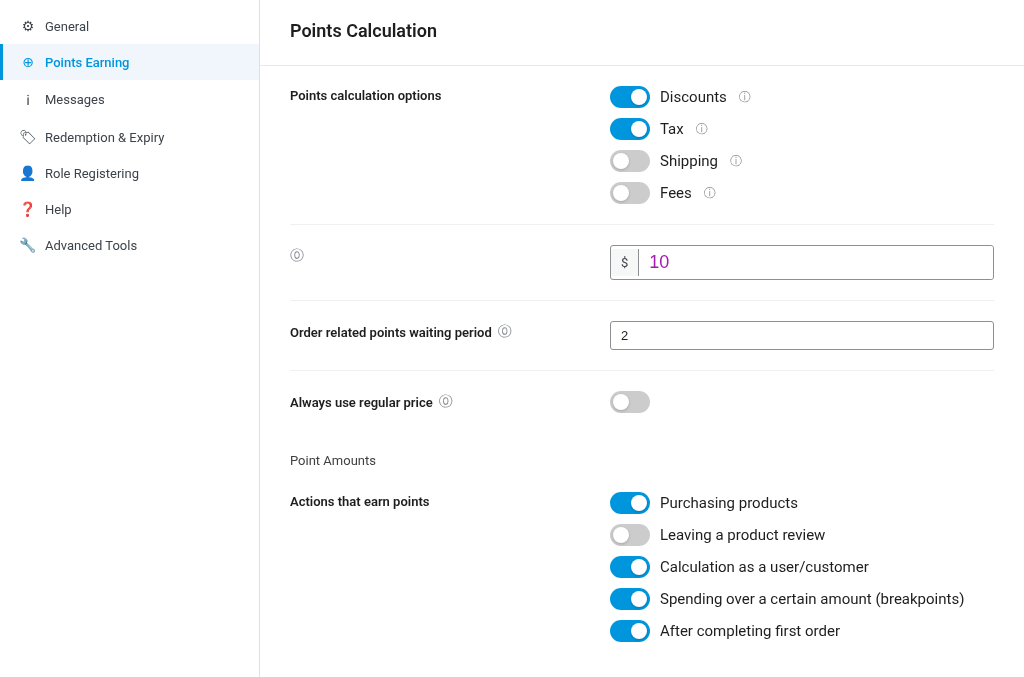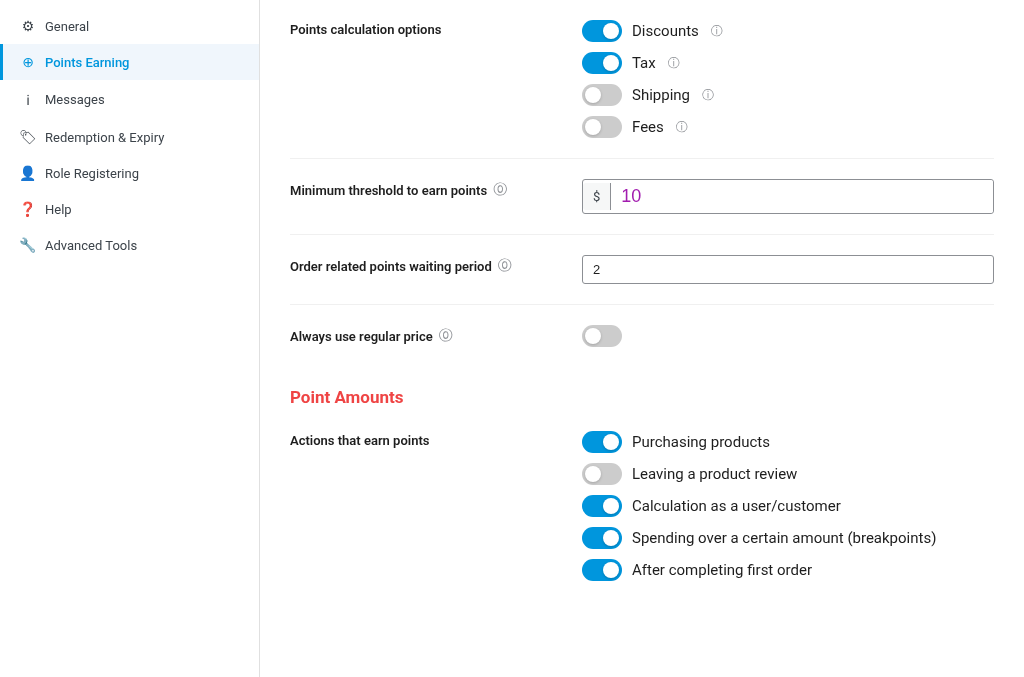--- a/index.html
+++ b/index.html
@@ -12,21 +12,21 @@
     .sidebar-icon { font-size: 14px; width: 18px; text-align: center; flex-shrink: 0; }
 
     
     .main { flex: 1; background: #fff; overflow-y: auto; }
     .section { padding: 20px 30px; border-bottom: 1px solid #e8e8e8; }
     .section-title { font-size: 18px; font-weight: 600; color: #1e1e1e; margin-bottom: 4px; }
 
     
     .form-row { display: flex; align-items: flex-start; padding: 20px 0; border-bottom: 1px solid #f0f0f0; }
     .form-row:last-child { border-bottom: none; }
-    .form-label-col { width: 292px; flex-shrink: 0; display: flex; align-items: center; gap: 6px; padding-top: 2px; }
+    .form-label-col { width: 320px; flex-shrink: 0; display: flex; align-items: center; gap: 6px; padding-top: 2px; }
     .form-label { font-weight: 600; font-size: 13px; color: #1e1e1e; }
     .help-icon { color: #8c8f94; cursor: pointer; font-size: 14px; }
 
     .form-controls { flex: 1; }
 
     
     .toggle-group { display: flex; flex-direction: column; gap: 10px; }
     .toggle-row { display: flex; align-items: center; gap: 10px; }
     .toggle { position: relative; width: 40px; height: 22px; flex-shrink: 0; cursor: pointer; }
     .toggle-track { position: absolute; inset: 0; border-radius: 11px; background: #ccc; transition: background 0.2s; }
@@ -34,21 +34,21 @@
     .toggle-thumb { position: absolute; top: 3px; left: 3px; width: 16px; height: 16px; border-radius: 50%; background: #fff; transition: left 0.2s; box-shadow: 0 1px 3px rgba(0,0,0,0.2); }
     .toggle.on .toggle-thumb { left: 21px; }
     .toggle-label { font-size: 15px; color: #1e1e1e; }
 
     
     .input-with-prefix { display: flex; align-items: center; border: 1px solid #8c8f94; border-radius: 3px; background: #fff; max-width: 450px; }
     .input-prefix { padding: 6px 10px; background: #f6f7f7; border-right: 1px solid #8c8f94; color: #3c434a; font-size: 13px; border-radius: 3px 0 0 3px; }
     .input-field { border: none; outline: none; padding: 6px 10px; font-size: 18px; color: #a21caf; flex: 1; border-radius: 0 3px 3px 0; }
     .plain-input { border: 1px solid #8c8f94; border-radius: 3px; padding: 6px 10px; font-size: 13px; color: #1e1e1e; max-width: 450px; width: 100%; outline: none; }
 
-    .subsection-title { font-size: 17px; font-weight: 700; color: #ef4444; padding: 20px 30px 4px; }
+    .subsection-title { font-size: 13px; font-weight: 400; color: #404040; padding: 20px 30px 4px; }
   </style>
 </head>
 <body>
 
 <div class="sidebar">
 
 <div class="sidebar-item">
       <span class="sidebar-icon">⚙</span>
       <span>General</span>
     </div>
@@ -72,20 +72,23 @@
       <span class="sidebar-icon">❓</span>
       <span>Help</span>
     </div>
     <div class="sidebar-item">
       <span class="sidebar-icon">🔧</span>
       <span>Advanced Tools</span>
     </div>
   </div>
 
 <div class="main">
+  <div class="section">
+    <div class="section-title">Points Calculation</div>
+  </div>
 
   <div style="padding: 0 30px;">
     <div class="form-row">
       <div class="form-label-col">
         <span class="form-label">Points calculation options</span>
       </div>
       <div class="form-controls toggle-group">
 
       <div class="toggle-row">
     <div class="toggle on">
@@ -117,21 +120,20 @@
       <div class="toggle-thumb"></div>
     </div>
     <span class="toggle-label">Fees</span>
     <span class="help-icon" style="margin-left:2px; font-size:12px; color:#8c8f94;">ⓘ</span>
   </div>
         </div>
     </div>
 
     <div class="form-row">
       <div class="form-label-col">
-        <span class="form-label">Minimum threshold to earn points</span>
         <span class="help-icon">⓪</span>
       </div>
       <div class="form-controls">
         <div class="input-with-prefix">
           <span class="input-prefix">$</span>
           <input class="input-field" type="text" value="10" style="">
         </div>
       </div>
     </div>
 

